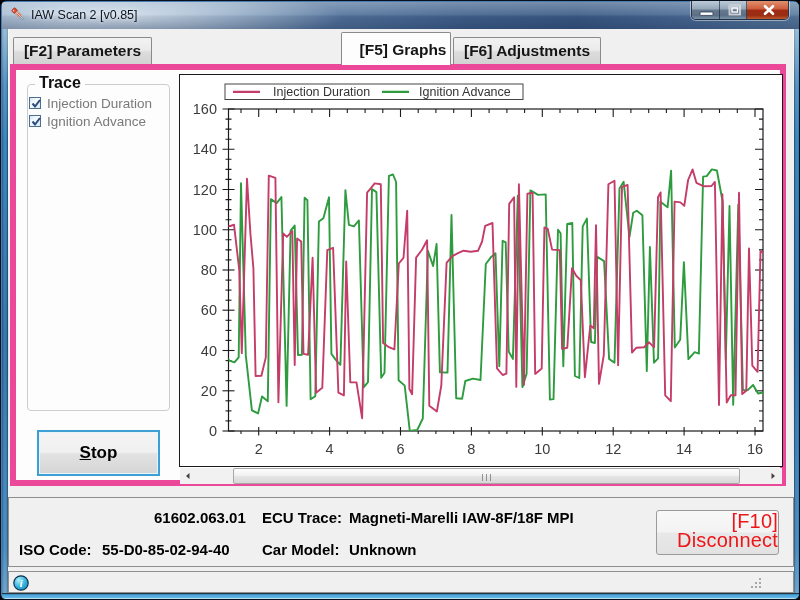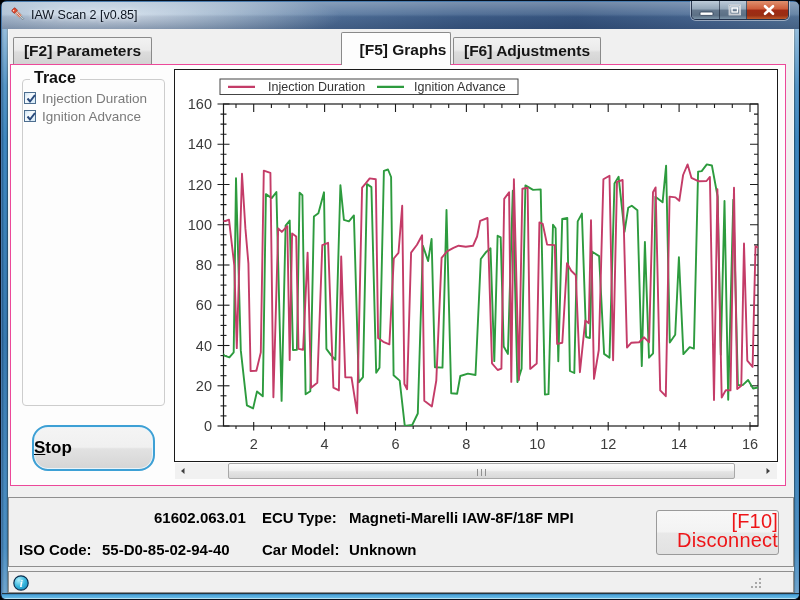--- a/index.html
+++ b/index.html
@@ -39,36 +39,36 @@
   background:linear-gradient(to bottom, #26363f 0%, #26363f 13%, #3f93cc 22%, #56aede 40%, #5cb2e2 62%, #7cc4e8 72%, #d6eff6 82%, #cdebf4 100%); }
 
 #client { position:absolute; left:8px; top:28px; width:784px; height:564px; background:#f0f0f0; z-index:3; }
 
 
 .tab { position:absolute; background:linear-gradient(to bottom, #f2f2f2 0%, #ebebeb 45%, #dcdcdc 55%, #d2d2d2 100%);
   border:1px solid #8a8a8a; border-bottom:none; border-radius:2px 2px 0 0;
   font-weight:bold; font-size:15.5px; color:#151515; text-align:center; top:8px; height:27px; line-height:26px; z-index:4; }
 .tab.active { background:#fdfdfd; top:3px; height:33px; line-height:34px; z-index:6;padding-left:14px; }
 #tabpage { position:absolute; left:1px; top:35px; width:776px; height:422px;
-  background:#fdfdfd; border:1px solid #ec4899; z-index:5; }
+  background:#fdfdfd; border:6px solid #ec4899; z-index:5; }
 
 #grp { position:absolute; left:11px; top:14px; width:143px; height:327px;
   border:1px solid #cdcdcd; border-radius:4px; }
 #grp-t { position:absolute; left:7px; top:-11px; background:#fdfdfd; padding:0 4px;
   font-weight:bold; font-size:16px; color:#111; }
 .cbrow { position:absolute; left:1px; font-size:13.5px; color:#7a7a7a; }
 .cb { position:absolute; left:0; top:1px; width:12px; height:12px; background:linear-gradient(135deg,#cfe3f3,#f6fbfe 40%,#d4e9f7); border:1px solid #4d6e8f; }
 .cb svg { position:absolute; left:0px; top:-1px; }
 .cbl { margin-left:18px; }
 
 #stopbtn { position:absolute; left:21px; top:360px; width:123px; height:46px;
-  border:2px solid #3da0d5; border-radius:16px;
+  border:2px solid #3da0d5; border-radius:0;
   background:linear-gradient(to bottom, #f4f4f4 0%, #f0f0f0 48%, #e2e2e2 52%, #d5d5d5 100%);
   box-shadow:inset 0 0 0 1px #e8f4fb;
-  font-weight:bold; font-size:17px; color:#000; line-height:42px; }
+  font-weight:bold; font-size:17px; color:#000; text-align:center; line-height:42px; }
 
 #chartpanel { position:absolute; left:163px; top:4px; width:604px; height:393px;
   background:#fff; border:1px solid #1a1a1a; }
 
 #hscroll { position:absolute; left:164px; top:398px; width:602px; height:16px; background:#f1f1f1; }
 .sarrow { position:absolute; top:0; width:17px; height:16px; background:#f1f1f1; }
 .sarrow svg { position:absolute; left:4px; top:4px; }
 #sthumb { position:absolute; left:53px; top:0px; width:507px; height:16px;
   background:linear-gradient(to bottom, #fdfdfd 0%, #f2f2f2 45%, #e4e4e4 55%, #d8d8d8 100%);
   border:1px solid #a8a8a8; border-radius:2px; }
@@ -324,21 +324,21 @@
           </div>
         <div class="sarrow" style="right:0;">
             <svg width="8" height="8" viewBox="0 0 8 8">
               <path d="M2.5 1 L6 4 L2.5 7 Z" fill="#404040"></path>
             </svg>
           </div>
       </div>
     </div>
     <div id="botpanel">
       <div class="bp" style="left:145px; top:11px;">61602.063.01</div>
-      <div class="bp" style="left:253px; top:11px;">ECU Type:</div>
+      <div class="bp" style="left:253px; top:11px;">ECU Trace:</div>
       <div class="bp" style="left:340px; top:11px;">Magneti-Marelli IAW-8F/18F MPI</div>
       <div class="bp" style="left:10px; top:43px;">ISO Code:</div>
       <div class="bp" style="left:93px; top:43px;">55-D0-85-02-94-40</div>
       <div class="bp" style="left:253px; top:43px;">Car Model:</div>
       <div class="bp" style="left:340px; top:43px;">Unknown</div>
       <div id="f10btn">[F10]<br>Disconnect</div>
     </div>
     <div id="statusbar">
       <svg style="position:absolute;left:4px;top:3px;" width="16" height="16" viewBox="0 0 16 16">
         <defs>

